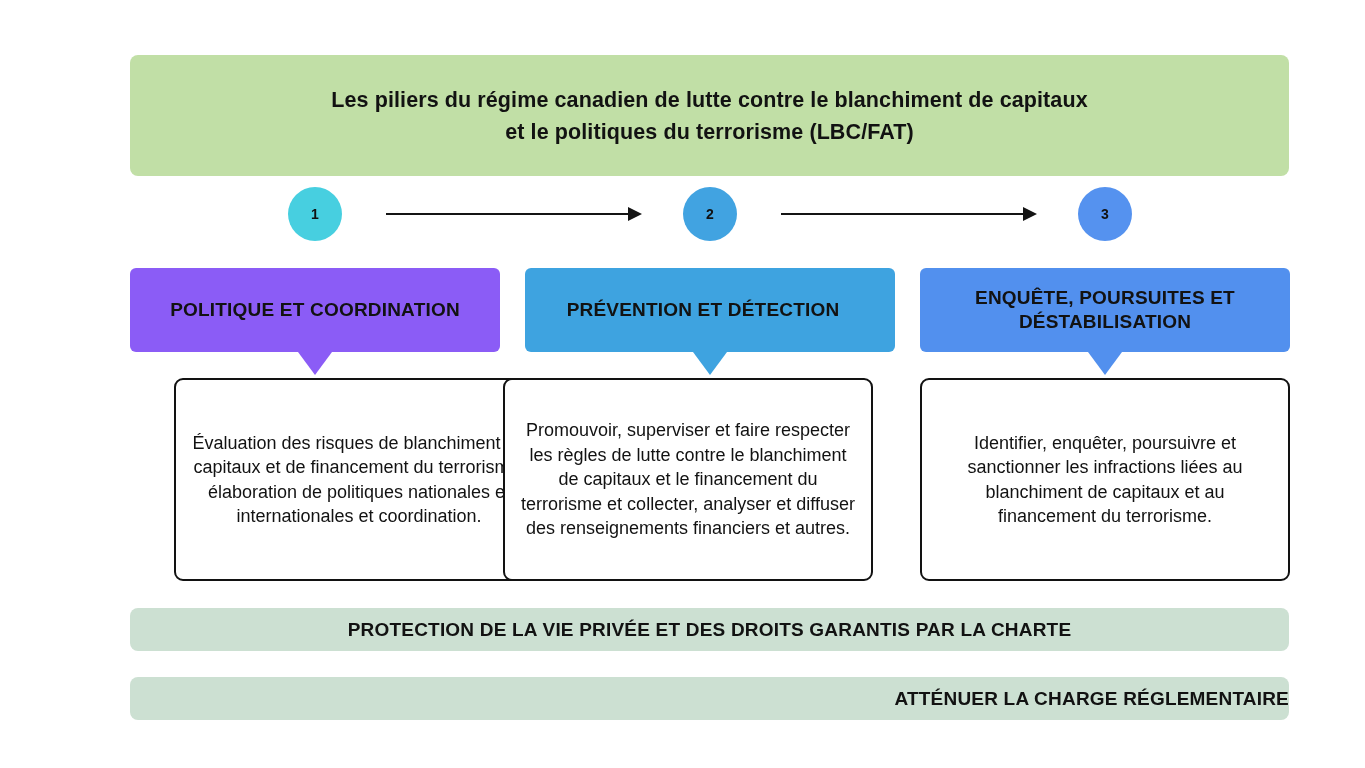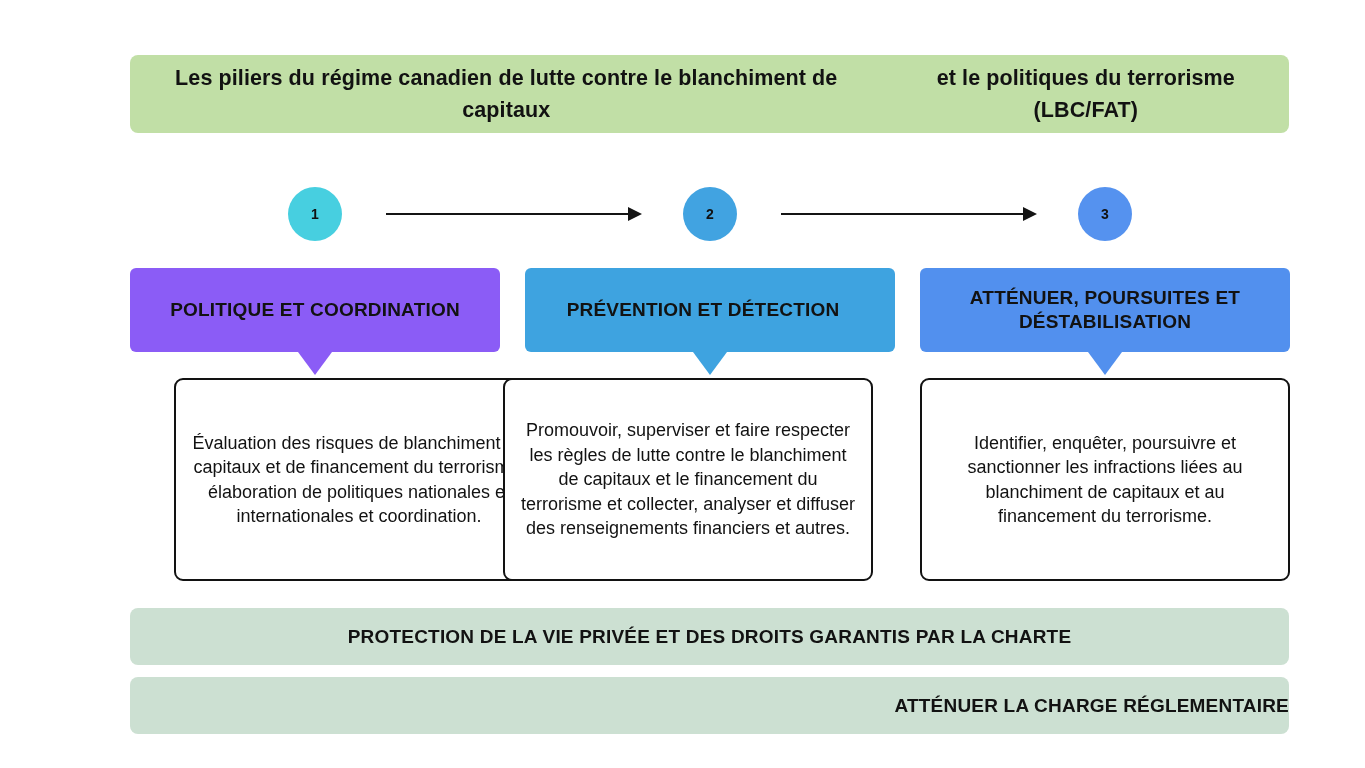--- a/index.html
+++ b/index.html
@@ -1,22 +1,22 @@
 <!DOCTYPE html>
 <html><head>
 <meta charset="utf-8">
 <style>
   * { margin: 0; padding: 0; box-sizing: border-box; }
   html, body { width: 1365px; height: 768px; background: #ffffff; }
   body { font-family: "Liberation Sans", sans-serif; color: #121212; }
   .canvas { position: relative; width: 1365px; height: 768px; background: #ffffff; overflow: hidden; }
 
   .header-banner {
-    position: absolute; left: 130px; top: 55px; width: 1159px; height: 78px;
-    border-radius: 8px; display: flex; 
+    position: absolute; left: 130px; top: 55px; width: 1159px; height: 121px;
+    border-radius: 8px; display: flex; flex-direction: column;
     align-items: center; justify-content: center;
   }
   .header-banner .line {
     font-size: 21.5px; font-weight: bold; line-height: 32px; text-align: center;
     letter-spacing: 0.1px;
   }
 
   .step-circle {
     position: absolute; top: 187px; width: 54px; height: 54px; border-radius: 50%;
     display: flex; align-items: center; justify-content: center;
@@ -50,21 +50,21 @@
     background: #ffffff; border: 2px solid #121212; border-radius: 9px;
     display: flex; align-items: center; justify-content: center;
     text-align: center; padding: 0 16px;
     font-size: 18px; line-height: 24.5px;
   }
   .desc-box.d1 { left: 144px; margin-left: 30px; }
   .desc-box.d2 { left: 503px; }
   .desc-box.d3 { left: 920px; }
 
   .bottom-banner {
-    position: absolute; left: 130px; width: 1159px; height: 57px;
+    position: absolute; left: 130px; width: 1159px; height: 43px;
     border-radius: 8px; display: flex; align-items: center; justify-content: center;
     font-size: 19px; font-weight: bold; letter-spacing: 0.2px; text-align: center;
   }
   .bottom-banner.b1 { top: 608px; }
   .bottom-banner.b2 { top: 677px; }
 </style>
 </head>
 <body>
 
 <div class="canvas">
@@ -95,21 +95,21 @@
 
   <div class="pillar-bubble p1" style="background-color: #8b5cf6;">
     <span>POLITIQUE ET COORDINATION</span>
     <div class="tail"></div>
   </div>
   <div class="pillar-bubble p2" style="background-color: rgb(62, 163, 224);">
     <span>PRÉVENTION ET DÉTECTION</span>
     <div class="tail"></div>
   </div>
   <div class="pillar-bubble p3" style="background-color: rgb(82, 144, 238);">
-    <span>ATTÉNUER, POURSUITES ET DÉSTABILISATION</span>
+    <span>ENQUÊTE, POURSUITES ET DÉSTABILISATION</span>
     <div class="tail"></div>
   </div>
 
   <div class="desc-box d1">
     <span>Évaluation des risques de blanchiment de capitaux et de financement du terrorisme, élaboration de politiques nationales et internationales et coordination.</span>
   </div>
   <div class="desc-box d2">
     <span>Promouvoir, superviser et faire respecter les règles de lutte contre le blanchiment de capitaux et le financement du terrorisme et collecter, analyser et diffuser des renseignements financiers et autres.</span>
   </div>
   <div class="desc-box d3">

